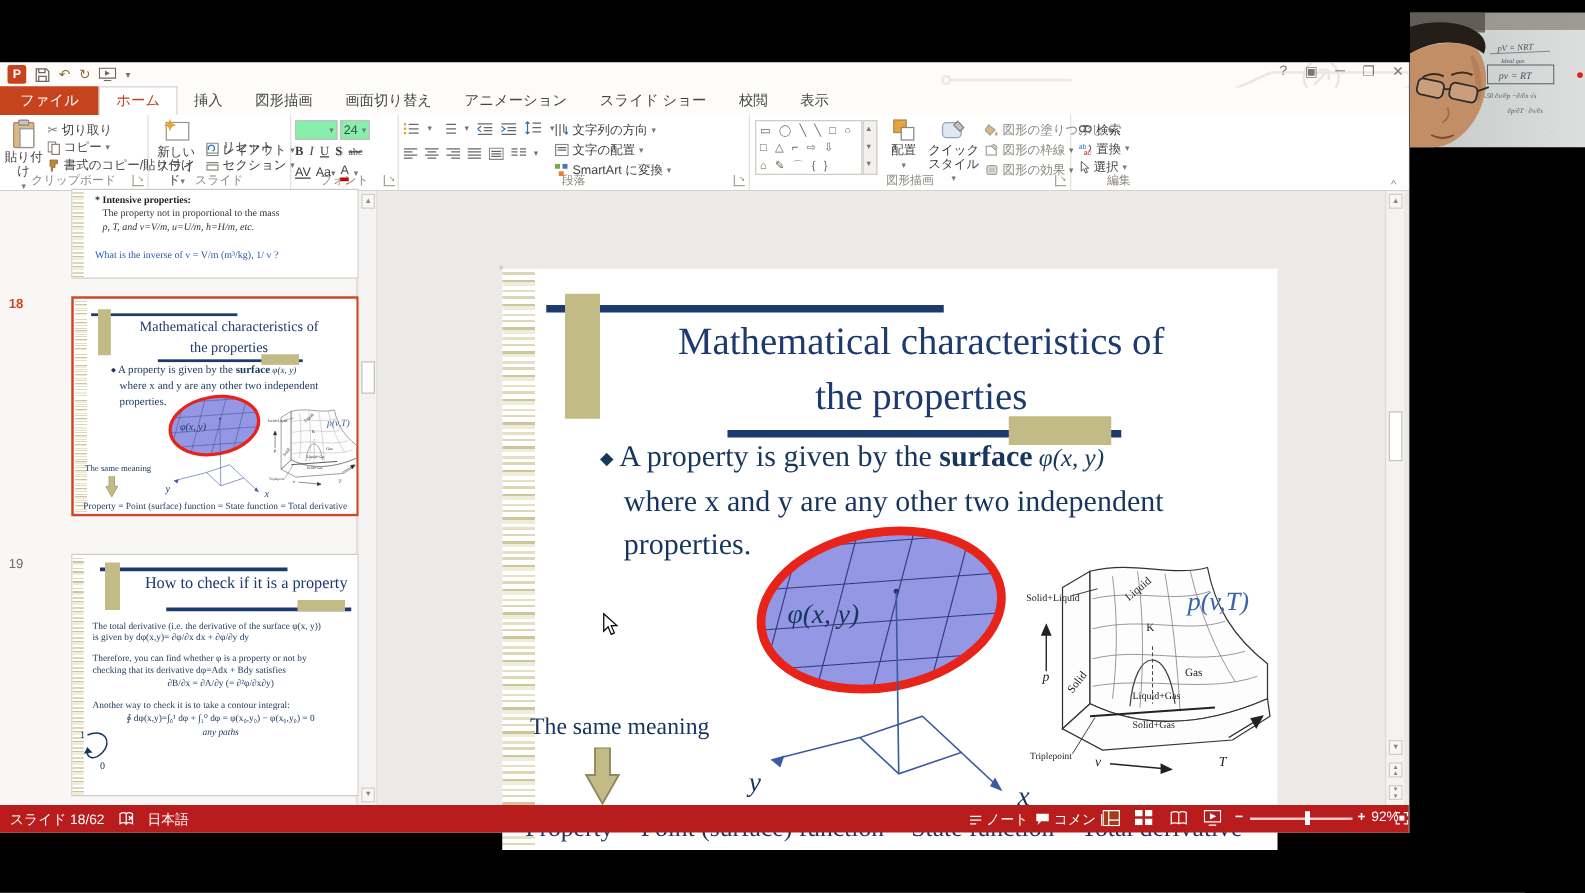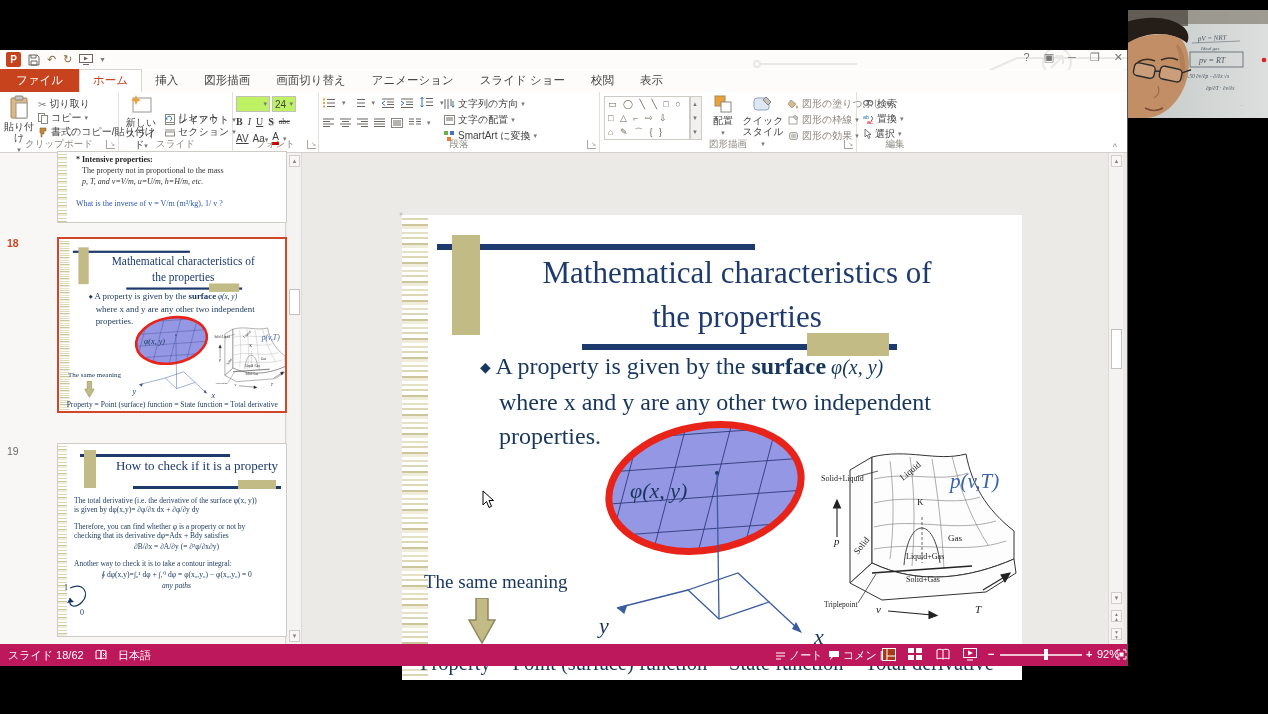--- a/index.html
+++ b/index.html
@@ -30,21 +30,21 @@
 
   
   .ribbon { position:absolute; left:0; top:42px; width:100%; height:61px; background:#fff; border-bottom:1px solid #d4d0cb; font-size:10.5px; color:#3f3f3f; }
   .rgroup { position:absolute; top:0; height:100%; border-right:1px solid #e4e0da; }
   .glabel { position:absolute; bottom:1px; left:0; width:100%; text-align:center; font-size:9.5px; color:#8c877f; white-space:nowrap; }
   .bigbtn { position:absolute; top:3px; width:36px; text-align:center; font-size:10px; line-height:11px; color:#3f3f3f; }
   .bigbtn .bi { display:block; margin:0 auto 2px; }
   .smallrow { position:absolute; font-size:10px; white-space:nowrap; color:#3f3f3f; display:flex; gap:3px; align-items:center; }
   .chev { font-size:7px; color:#777; }
   .launcher { position:absolute; width:9px; height:9px; border:1px solid #a8a39c; border-top:none; border-right:none; font-size:6px; color:#8a857d; line-height:8px; text-align:right; }
-  .combobox { border:1px solid #c3bfb9; background:#bef264; height:16px; font-size:10px; color:#444; display:inline-flex; align-items:center; padding:0 2px; }
+  .combobox { border:1px solid #c3bfb9; background:#86efac; height:16px; font-size:10px; color:#444; display:inline-flex; align-items:center; padding:0 2px; }
   .gallery { position:absolute; left:4px; top:4px; width:86px; height:44px; border:1px solid #cfcbc5; background:#fff; font-size:9px; color:#6e6658; line-height:14px; padding-left:3px; letter-spacing:2px; }
   .galscroll { position:absolute; right:-13px; top:-1px; width:12px; height:44px; border:1px solid #cfcbc5; background:#f3f1ef; font-size:6px; text-align:center; color:#777; line-height:14px; }
 
   
   .workarea { position:absolute; left:0; top:103px; width:100%; height:491px; background:#eceae7;text-decoration:underline; }
   .thumb-panel { position:absolute; left:0; top:0; width:286px; height:100%; background:#f8f7f6; border-right:1px solid #d9d6d2; }
   .thumb-num { position:absolute; font-size:10.5px; color:#7a7possible6f2; }
   .tscroll { position:absolute; left:287px; top:0; width:15px; height:100%; background:#f4f3f2; border-right:1px solid #dedbd7; }
   .sbar-arrow { position:absolute; left:2px; width:11px; height:12px; background:#f8f7f6; border:1px solid #d2cfca; color:#8a867f; font-size:6px; text-align:center; line-height:11px; }
   .sbar-thumb { position:absolute; left:2px; width:11px; background:#fff; border:1px solid #c4c0ba; }
@@ -78,21 +78,21 @@
   .bullet-d { font-size:14px; vertical-align:2px; }
   .phi-inline { font-style:italic; font-size:20px; }
   .same-meaning { position:absolute; left:22px; top:356px; font-size:19px; color:#17365d; }
   .prop-line { position:absolute; left:2px; top:437px; width:606px; text-align:center; font-size:20.5px; color:#17365d; }
   .svgabs { position:absolute; }
 
   .slide-main { position:absolute; left:400px; top:60px; box-shadow:0 0 2px rgba(0,0,0,.25); border:1px solid #c9c6c1; }
   .scalewrap { position:absolute; left:1px; top:1px; width:620px; height:465px; transform:scale(0.368); transform-origin:0 0; }
 
   
-  .statusbar { position:absolute; left:0; top:594px; width:100%; height:22px; background:#be185d; color:#fff; font-size:11px; }
+  .statusbar { position:absolute; left:0; top:594px; width:100%; height:22px; background:#b91c1c; color:#fff; font-size:11px; }
   .sb-item { position:absolute; top:4px; white-space:nowrap; }
   .sb-ico { display:inline-block; vertical-align:-2px; }
   .zoom-track { position:absolute; top:10px; height:2px; background:rgba(255,255,255,.75); }
   .zoom-handle { position:absolute; top:5px; width:4px; height:11px; background:#fff; }
 
   
   #webcam { position:absolute; left:1128px; top:10px; width:140px; height:108px; overflow:hidden; }
 
   .cursor-abs { position:absolute; left:882px; top:440px; }
 </style>

